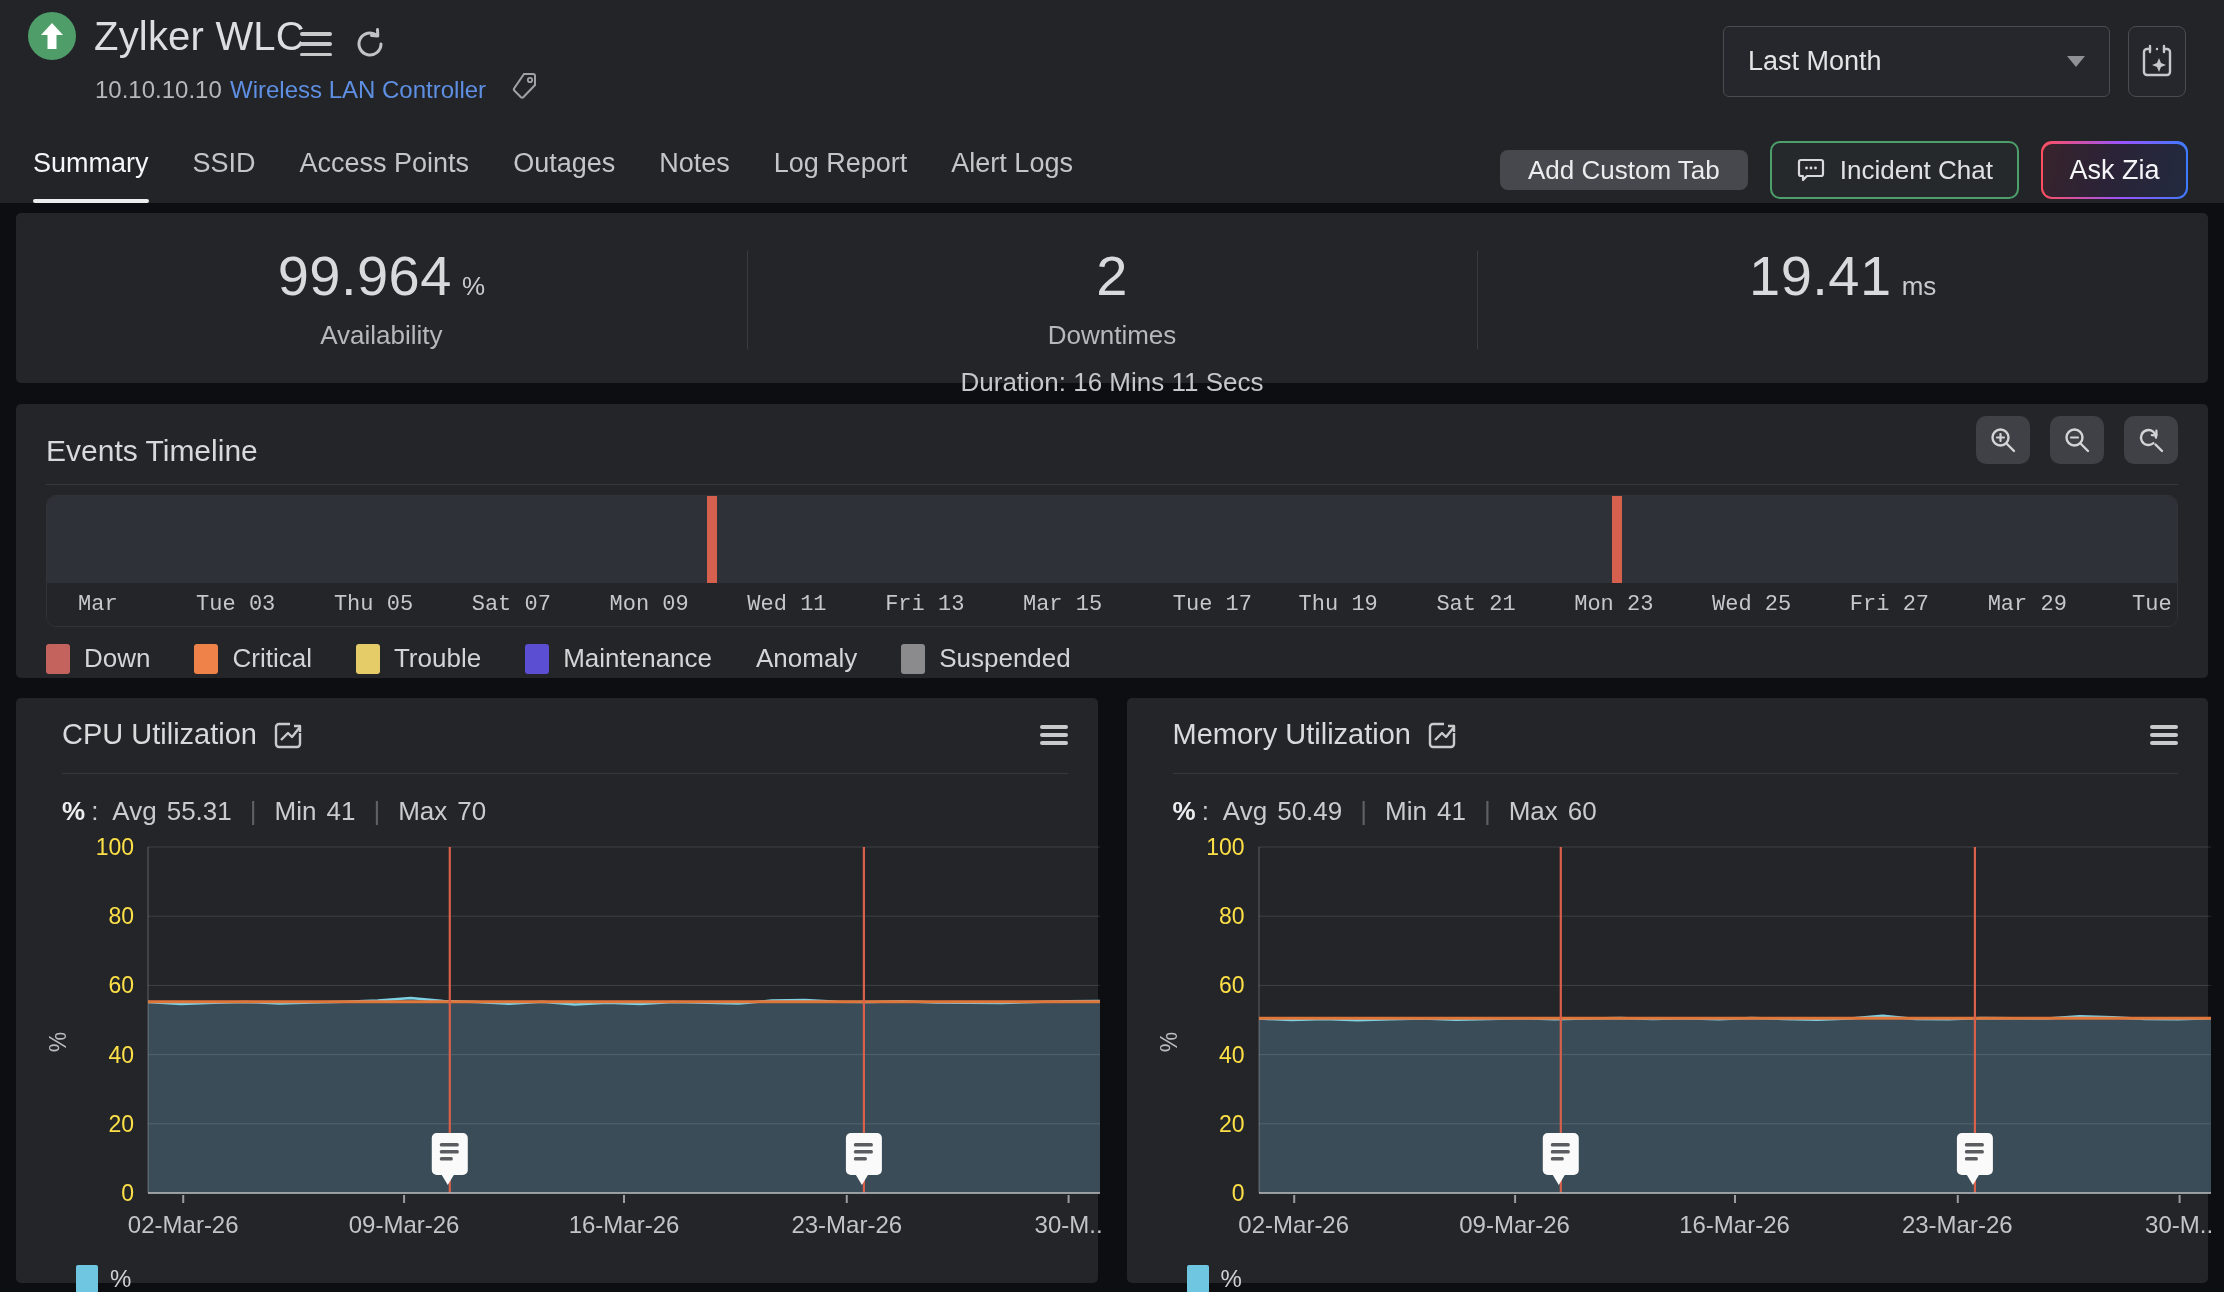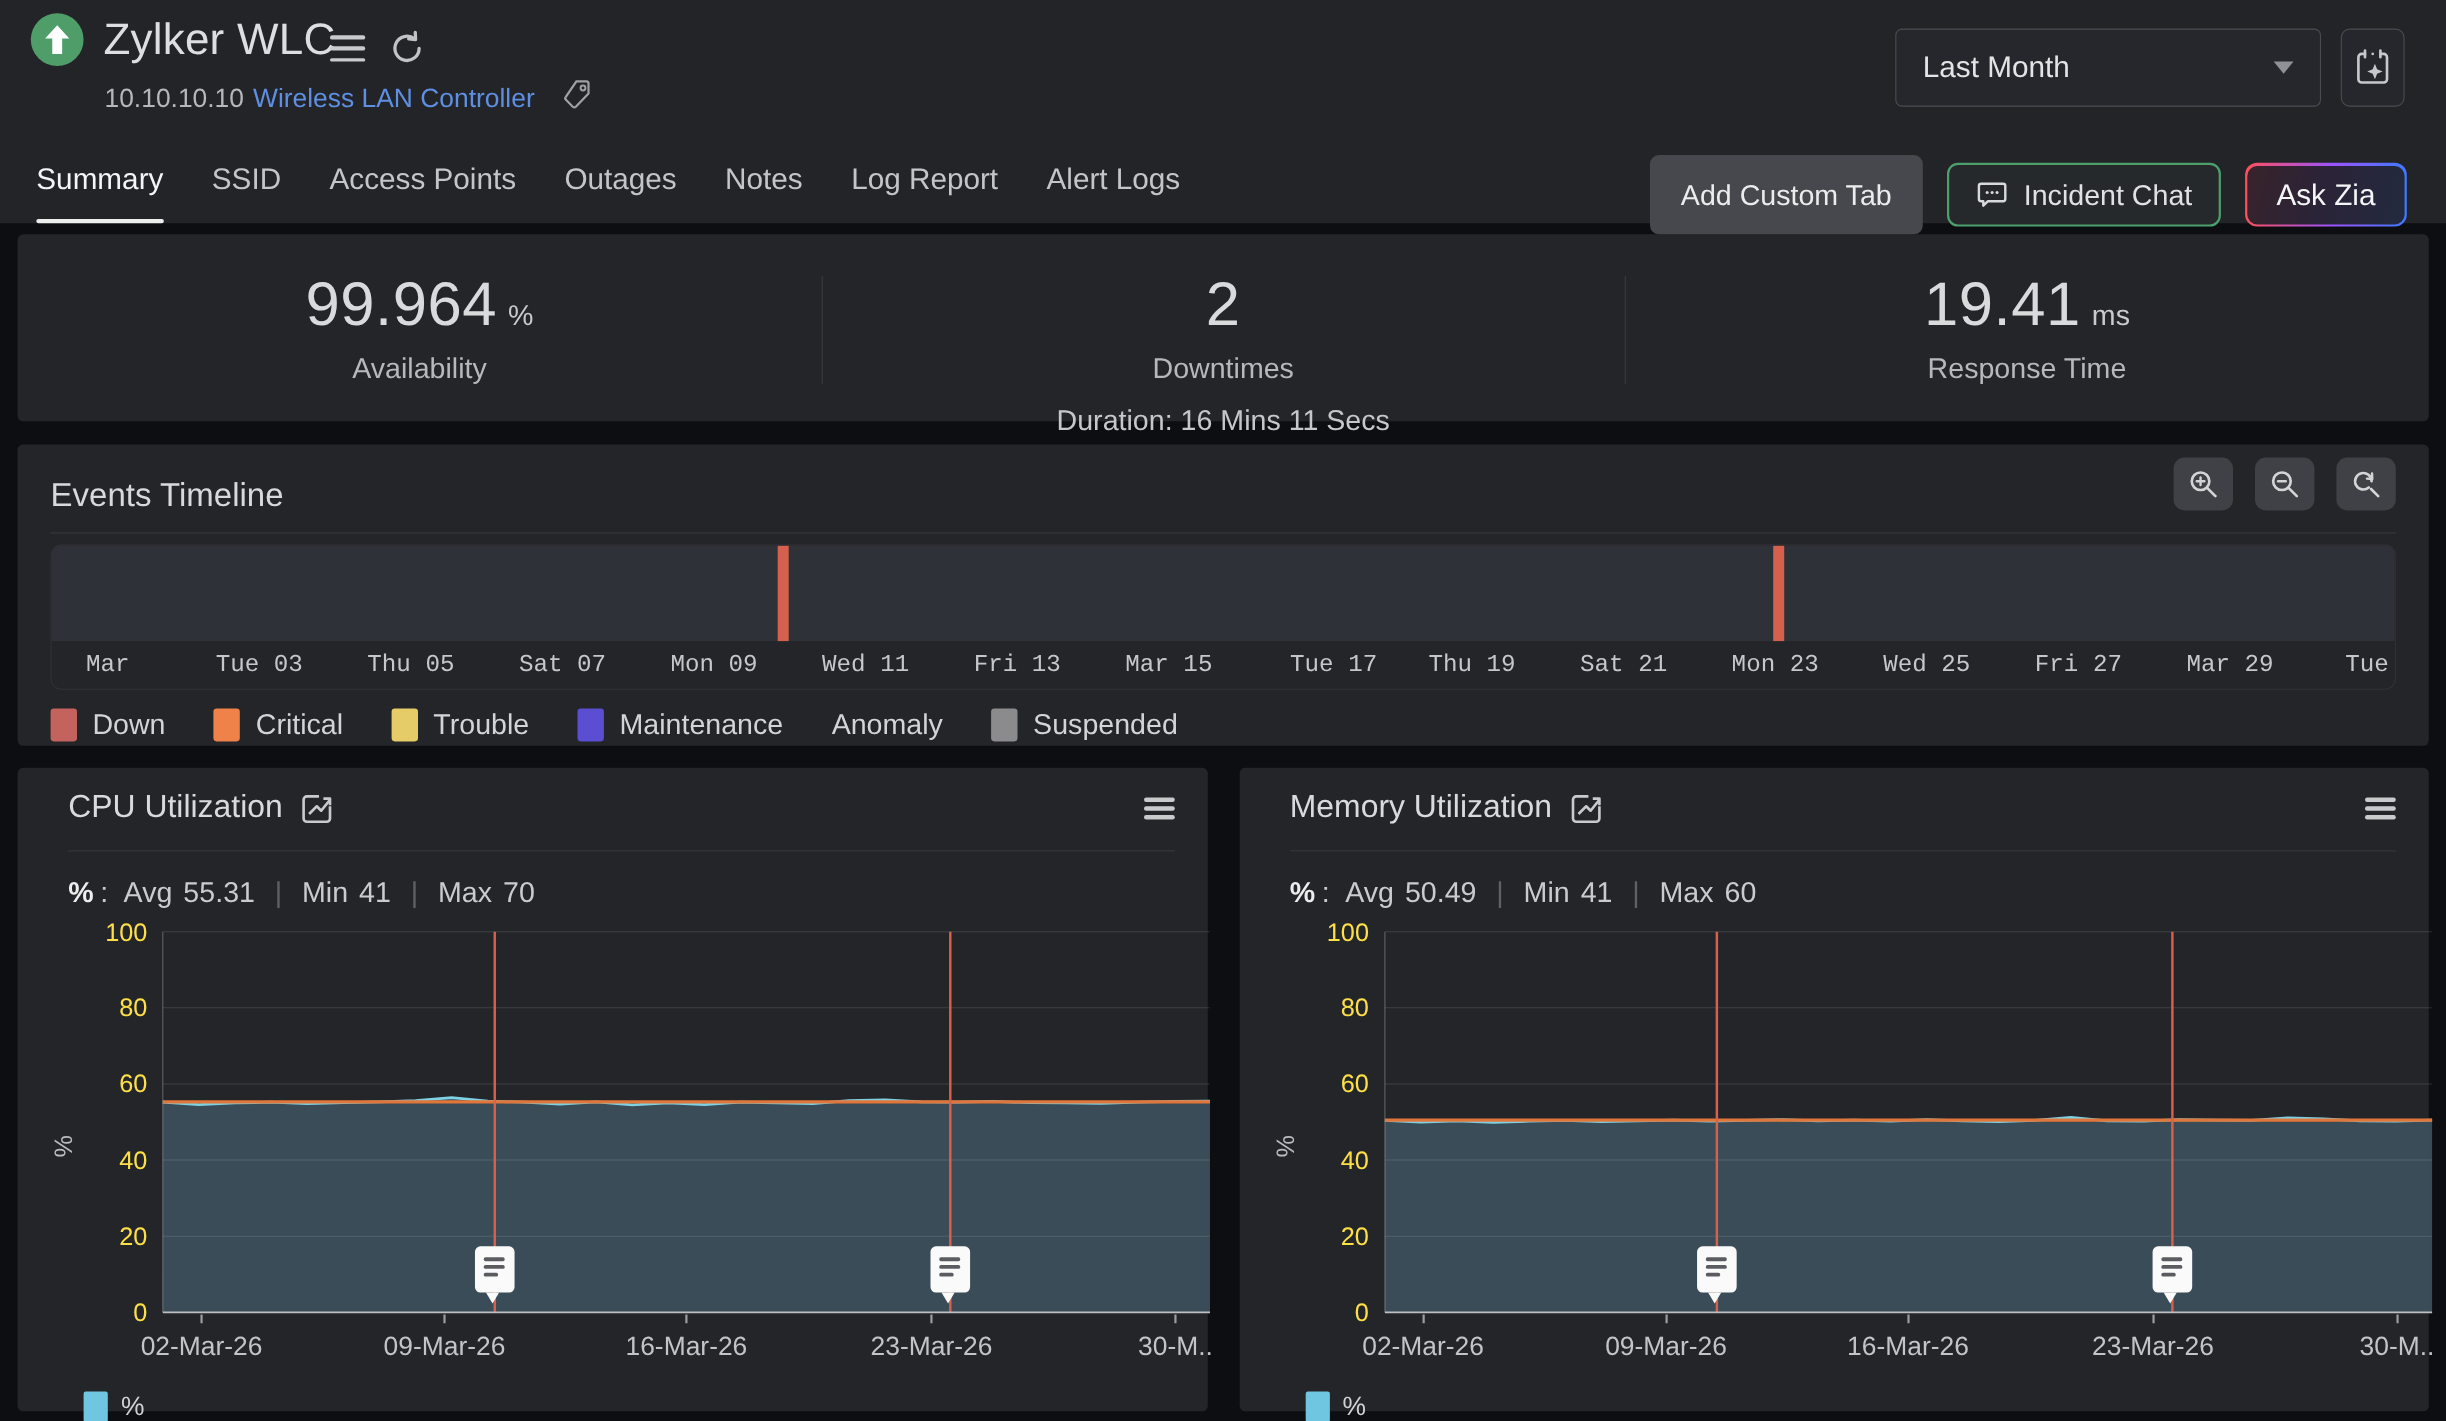--- a/index.html
+++ b/index.html
@@ -31,21 +31,21 @@
   .caret-down { width:0; height:0; border-left:9px solid transparent; border-right:9px solid transparent; border-top:11px solid #8f9196; }
   .compare-btn { position:absolute; left:2128px; top:26px; width:58px; height:71px; background:#26272c;
     border:1px solid #4b4c52; border-radius:8px; display:flex; align-items:center; justify-content:center; cursor:pointer; }
 
   .tab-bar { position:absolute; left:33px; bottom:0; display:flex; gap:44px; }
   .tab { position:relative; font-size:27px; color:#c3c5c8; padding-bottom:24px; cursor:pointer; background:none; border:none; font-family:inherit; }
   .tab.active { color:#f4f5f6; }
   .tab.active::after { content:""; position:absolute; left:0; right:0; bottom:0; height:4px; background:#eceded; border-radius:2px; }
 
   .header-actions { position:absolute; top:141px; right:36px; display:flex; gap:22px; align-items:center; }
-  .btn-custom-tab { height:72px; padding:0 28px; background:#47484d; border:none; border-radius:8px;
+  .btn-custom-tab { height:40px; padding:0 28px; background:#47484d; border:none; border-radius:8px;
     font-size:26px; color:#ececee; font-family:inherit; cursor:pointer; }
   .btn-incident { height:58px; padding:0 24px; background:#26292c; border:2px solid #4da06c; border-radius:10px;
     display:flex; align-items:center; gap:14px; font-size:26px; color:#e0e1e3; font-family:inherit; cursor:pointer; }
   .btn-askzia-wrap { padding:2.5px; border-radius:11px; background:linear-gradient(90deg,#ff4f5e,#9a54ff 55%,#3e7bff); cursor:pointer; }
   .btn-askzia { height:53px; padding:0 26px; border:none; border-radius:9px; font-family:inherit; cursor:pointer;
     background:linear-gradient(105deg,#38232b,#2b2337 45%,#222a3f); font-size:27px; color:#f4f5f7; font-weight:500; }
 
   
   .panel { background:#242529; border-radius:5px; margin:0 16px; }
 
@@ -173,21 +173,20 @@
     <div><span class="stat-value">99.964</span><span class="stat-unit">%</span></div>
     <div class="stat-label">Availability</div>
   </div>
   <div class="stat-col">
     <div><span class="stat-value">2</span></div>
     <div class="stat-label">Downtimes</div>
     <div class="stat-sub">Duration: 16 Mins 11 Secs</div>
   </div>
   <div class="stat-col">
     <div><span class="stat-value">19.41</span><span class="stat-unit">ms</span></div>
-    <div class="stat-label">Response Time</div>
   </div>
 </section>
 
 <section class="panel events-panel">
   <h2 class="events-title">Events Timeline</h2>
   <div class="tl-toolbar">
     <button class="tl-tool">
       <svg width="30" height="30" viewBox="0 0 30 30" fill="none">
         <circle cx="12.5" cy="12.5" r="8" stroke="#d3d4d6" stroke-width="2.4"></circle>
         <path d="M18.5 18.5 L26 26" stroke="#d3d4d6" stroke-width="2.4" stroke-linecap="round"></path>

